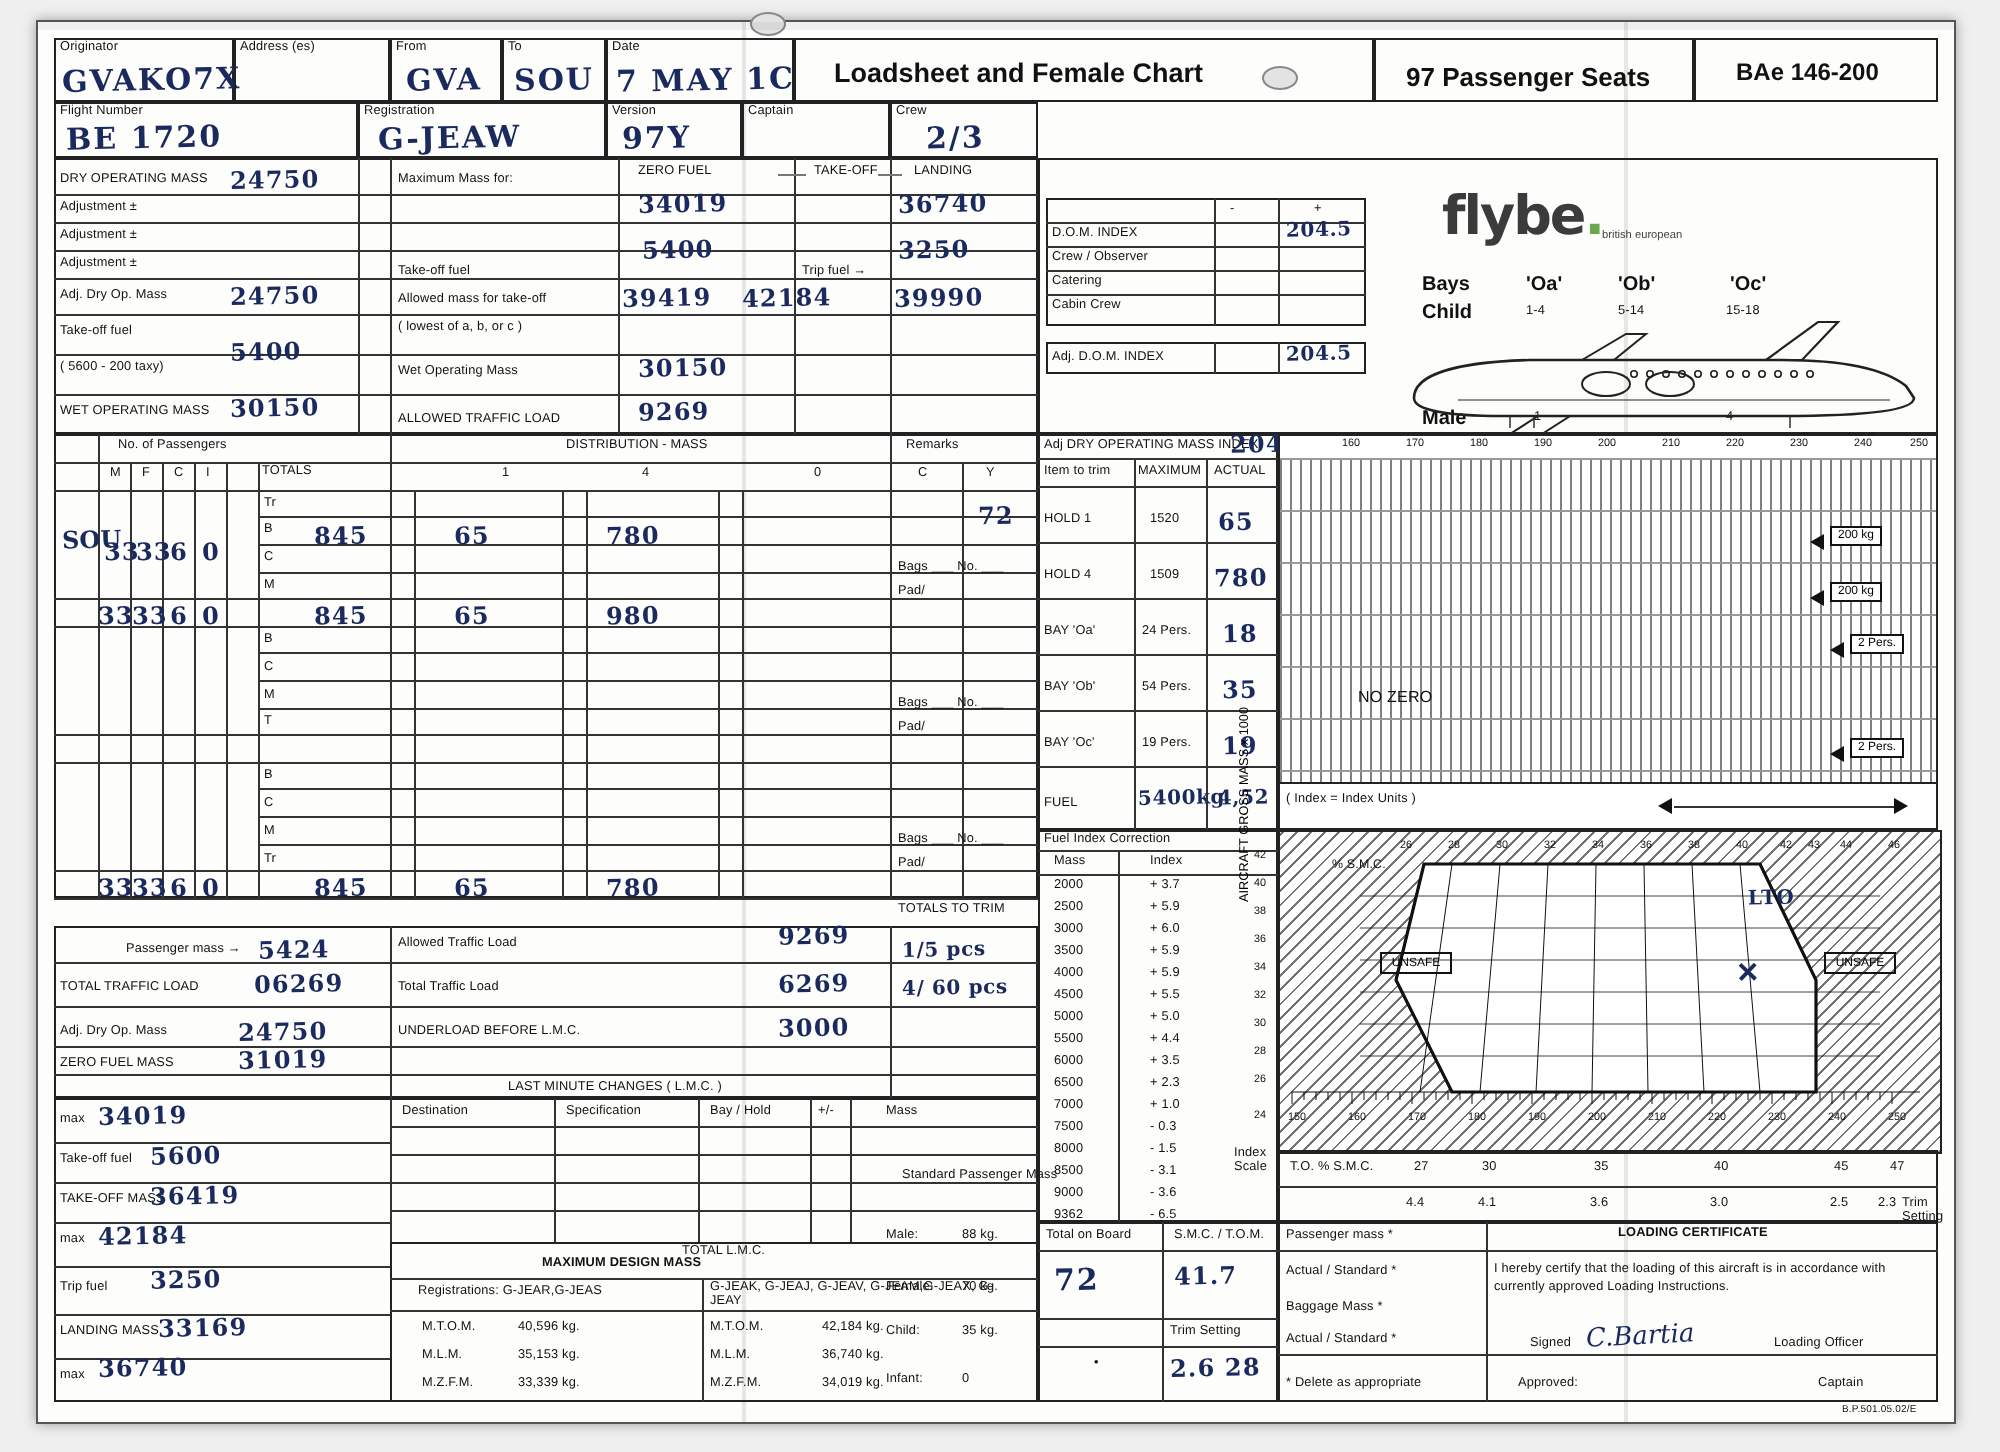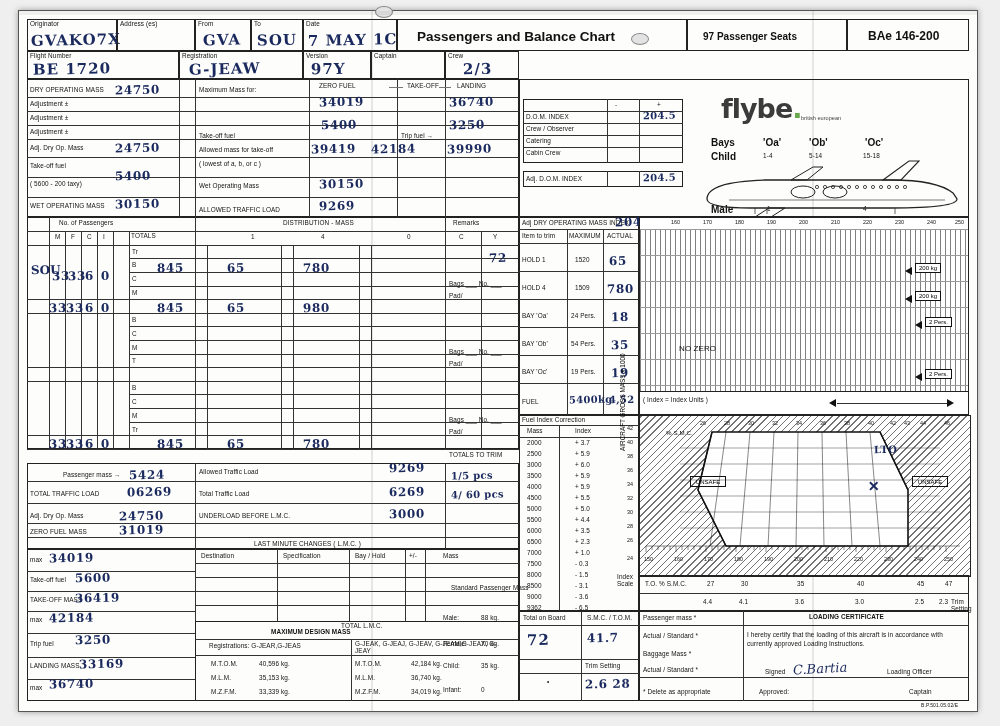--- a/index.html
+++ b/index.html
@@ -60,24 +60,24 @@
 
     <div class="cell" style="left:232px;top:8px;width:52px;height:32px;"></div>
     <div class="lbl" style="left:235px;top:10px;">To</div>
     <div class="hw" style="left:238px;top:20px;">SOU</div>
 
     <div class="cell" style="left:284px;top:8px;width:94px;height:32px;"></div>
     <div class="lbl" style="left:287px;top:10px;">Date</div>
     <div class="hw" style="left:289px;top:20px;">7 MAY 1C</div>
 
     <div class="cell" style="left:378px;top:8px;width:290px;height:32px;"></div>
-    <div class="ttl" style="left:398px;top:18px;">Passengers and Balance Chart</div>
+    <div class="ttl" style="left:398px;top:18px;">Loadsheet and Female Chart</div>
 
     <div class="cell" style="left:668px;top:8px;width:160px;height:32px;"></div>
-    <div class="lblb" style="left:684px;top:21px;font-size:10px;">97 Passenger Seats</div>
+    <div class="lblb" style="left:684px;top:21px;font-size:13px;">97 Passenger Seats</div>
 
     <div class="cell" style="left:828px;top:8px;width:122px;height:32px;"></div>
     <div class="lblb" style="left:849px;top:19px;font-size:12px;">BAe 146-200</div>
 
     <div class="cell" style="left:8px;top:40px;width:152px;height:28px;"></div>
     <div class="lbl" style="left:11px;top:42px;">Flight Number</div>
     <div class="hw" style="left:14px;top:49px;">BE 1720</div>
 
     <div class="cell" style="left:160px;top:40px;width:124px;height:28px;"></div>
     <div class="lbl" style="left:163px;top:42px;">Registration</div>

